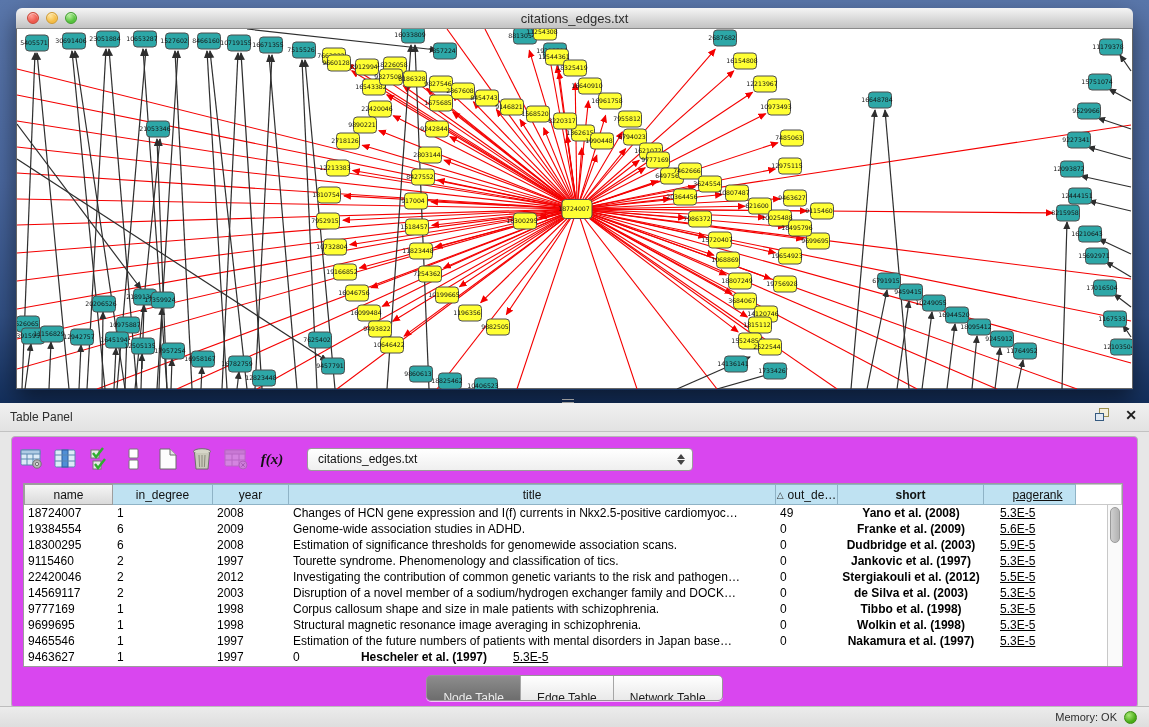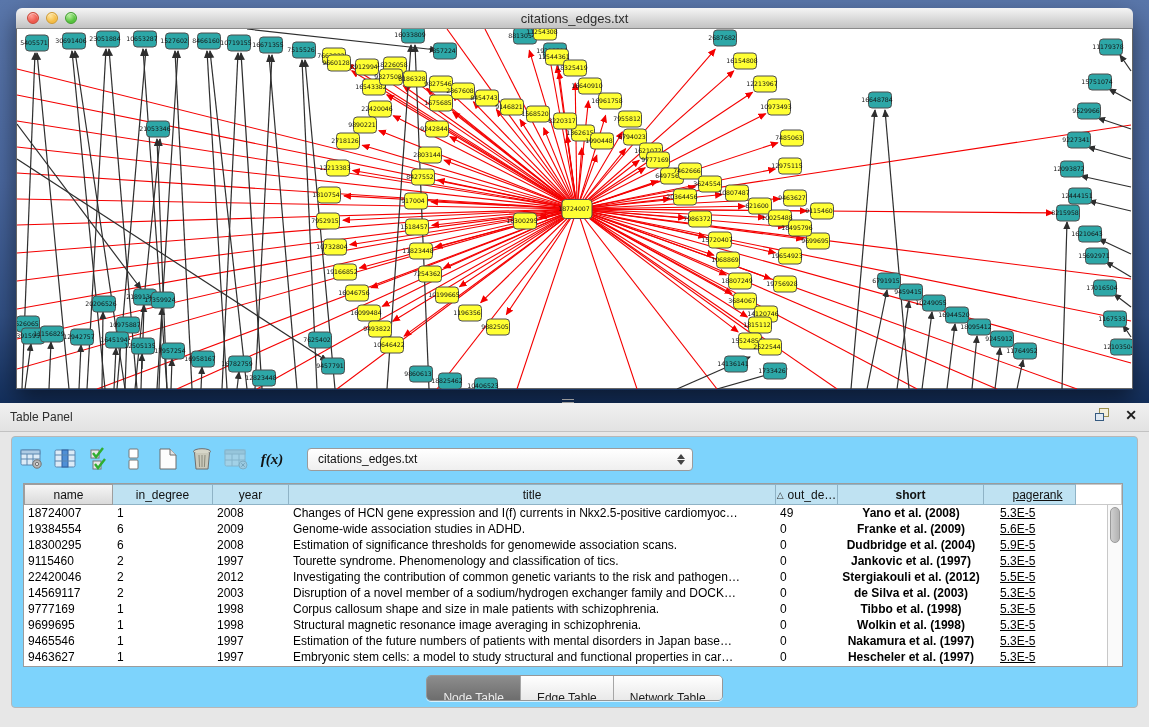--- a/index.html
+++ b/index.html
@@ -36,21 +36,21 @@
   .tp-title { position:absolute; left:10px; top:7px; font-size:12px; color:#2e2e2e; }
   .tp-actions { position:absolute; right:12px; top:5px; display:flex; gap:14px; align-items:center; }
   .float-ic { width:16px; height:14px; position:relative; }
   .float-ic .b1 { position:absolute; left:4px; top:0; width:10px; height:9px; border:1px solid #9a8f4f; background:#f3efdc; }
   .float-ic .b2 { position:absolute; left:0; top:5px; width:9px; height:8px; border:1px solid #355a80; background:#dfe8f2; }
   .close-ic { font-size:14px; font-weight:bold; color:#1c1c1c; line-height:14px; cursor:default; }
   .grip { position:absolute; left:562px; top:-6px; width:12px; height:7px; }
   .grip span { display:block; height:1px; background:#9a9a9a; margin-top:2px; }
 
   .tp-inner { position:absolute; left:11px; top:33px; width:1127px; height:272px;
-    background:#7dd3fc; border:1px solid #b7b7b7; border-radius:4px; }
+    background:#d946ef; border:1px solid #b7b7b7; border-radius:4px; }
   .toolbar { position:absolute; left:7px; top:7px; height:30px; display:flex; align-items:center; gap:8px; }
   .tbi { width:26px; height:26px; display:flex; align-items:center; justify-content:center; }
   .fx { font-family:"Liberation Serif", serif; font-style:italic; font-weight:bold; font-size:15px; color:#111; width:30px; text-align:center; }
   .dropdown { position:relative; margin-left:12px; width:386px; height:23px;
     background:linear-gradient(180deg,#ffffff,#efefef); border:1px solid #9b9b9b; border-radius:4px;
     font-size:12px; color:#111; line-height:21px; padding-left:10px; }
   .dd-stepper { position:absolute; right:6px; top:3px; width:11px; height:16px; display:flex; flex-direction:column;
     align-items:center; justify-content:center; gap:1px; }
   .dd-stepper i { width:0; height:0; border-left:4px solid transparent; border-right:4px solid transparent; }
   .dd-stepper .up { border-bottom:5px solid #444; }
@@ -682,21 +682,21 @@
               <div class="td c4">0</div>
               <div class="td c5">Franke et al. (2009)</div>
               <div class="td c6">5.6E-5</div>
             </div>
             <div class="tr">
               <div class="td c0">18300295</div>
               <div class="td c1">6</div>
               <div class="td c2">2008</div>
               <div class="td c3">Estimation of significance thresholds for genomewide association scans.</div>
               <div class="td c4">0</div>
-              <div class="td c5">Dudbridge et al. (2004)</div>
+              <div class="td c5">Dudbridge et al. (2003)</div>
               <div class="td c6">5.9E-5</div>
             </div>
             <div class="tr">
               <div class="td c0">9115460</div>
               <div class="td c1">2</div>
               <div class="td c2">1997</div>
               <div class="td c3">Tourette syndrome. Phenomenology and classification of tics.</div>
               <div class="td c4">0</div>
               <div class="td c5">Jankovic et al. (1997)</div>
               <div class="td c6">5.3E-5</div>
@@ -743,34 +743,37 @@
               <div class="td c2">1997</div>
               <div class="td c3">Estimation of the future numbers of patients with mental disorders in Japan base…</div>
               <div class="td c4">0</div>
               <div class="td c5">Nakamura et al. (1997)</div>
               <div class="td c6">5.3E-5</div>
             </div>
             <div class="tr">
               <div class="td c0">9463627</div>
               <div class="td c1">1</div>
               <div class="td c2">1997</div>
-              <div class="td c3">Embryonic stem cells: a model to study structural and functional properties in car…</div>
               <div class="td c4">0</div>
               <div class="td c5">Hescheler et al. (1997)</div>
               <div class="td c6">5.3E-5</div>
             </div>
           </div>
         <div class="vscroll">
           <div class="vthumb"></div>
         </div>
       </div>
 
       <div class="tabs-row">
         <div class="segmented">
           <span class="seg on">Node Table</span>
           <span class="seg">Edge Table</span>
           <span class="seg">Network Table</span>
         </div>
       </div>
     </div>
 
+    <div class="statusbar">
+      <span class="mem">Memory: OK</span>
+      <span class="memdot"></span>
+    </div>
   </div>
 </div>
 
 </body></html>

